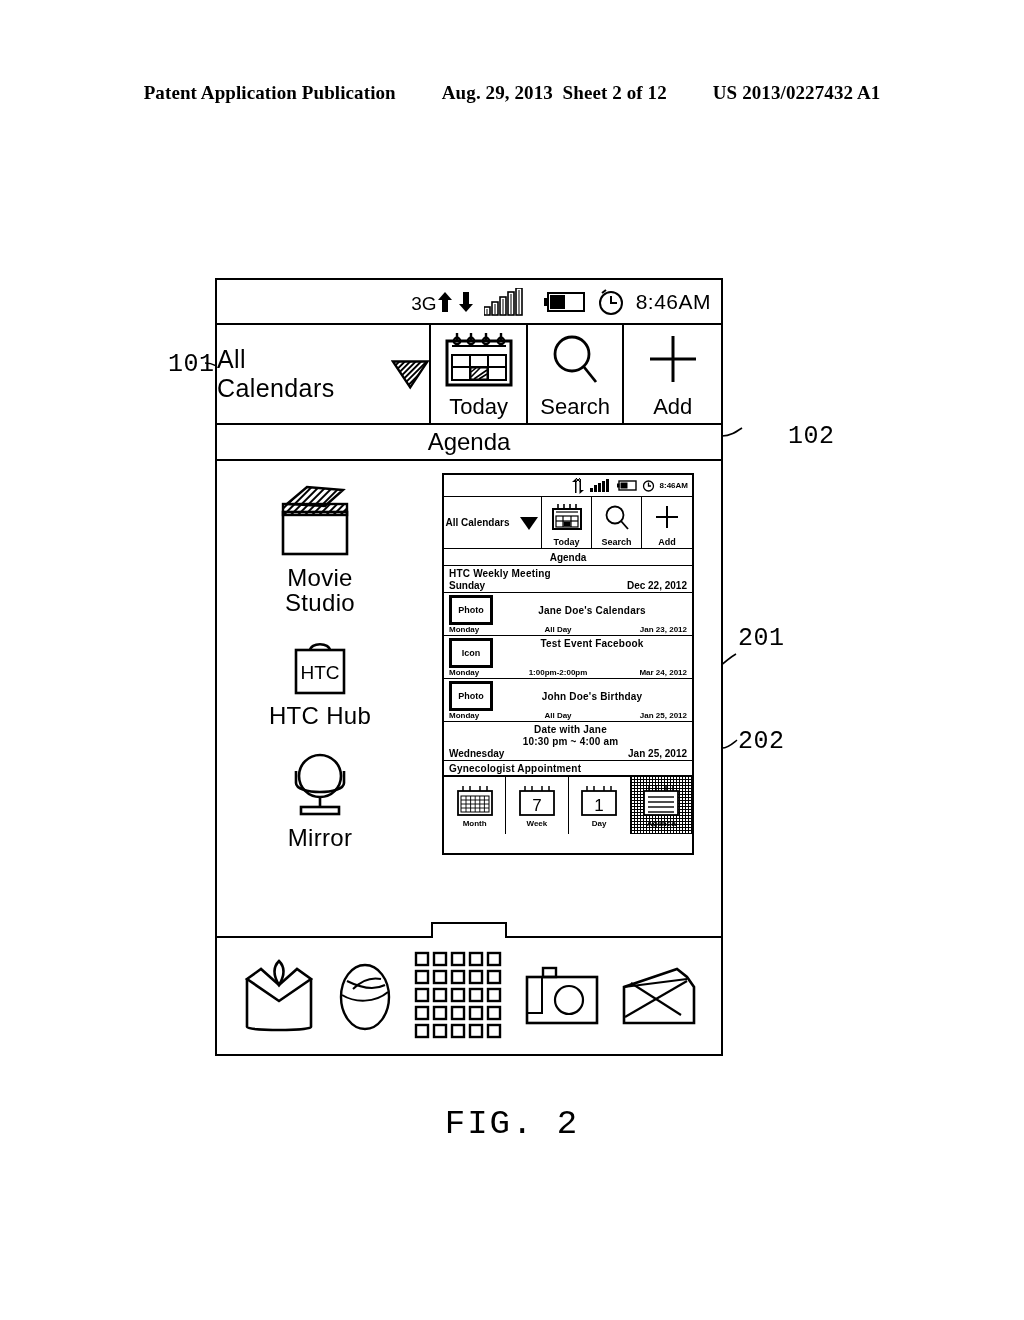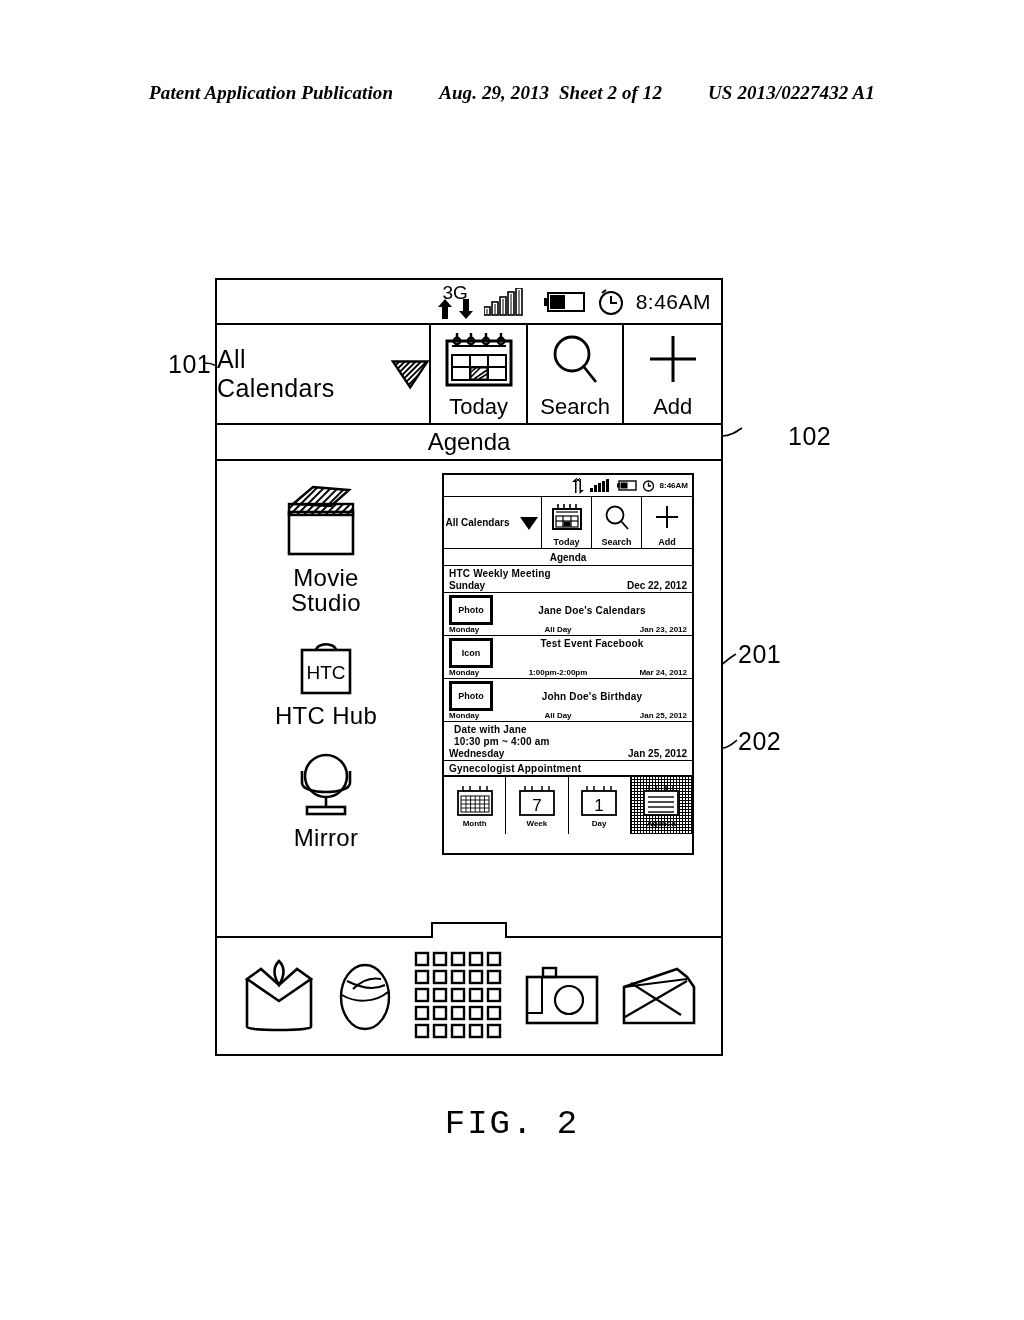--- a/index.html
+++ b/index.html
@@ -5,36 +5,35 @@
   html,body{margin:0;padding:0;}
   body{
     width:1024px;height:1320px;background:#fff;position:relative;
     font-family:"Liberation Sans", sans-serif;color:#000;overflow:hidden;
   }
   .pub-header{
     position:absolute;left:0;top:82px;width:1024px;
     display:flex;justify-content:center;align-items:baseline;
     font-family:"Liberation Serif", serif;font-weight:bold;font-size:19px;
     letter-spacing:.1px;
-    font-style:italic;
   }
   .pub-header .h1{margin-right:46px;}
   .pub-header .h2{margin-right:46px;white-space:pre;}
   .pub-header .h3{}
 
   
   .device{
     position:absolute;left:215px;top:278px;width:508px;height:778px;
     border:2.5px solid #000;background:#fff;box-sizing:border-box;
   }
   .statusbar{
     height:45px;border-bottom:2px solid #000;box-sizing:border-box;
     display:flex;align-items:center;justify-content:flex-end;padding-right:10px;gap:10px;
   }
-  .sb-net{position:relative;display:flex;flex-direction:column;align-items:center;line-height:1;}
+  .sb-net{position:relative;display:flex;flex-direction:row;align-items:center;line-height:1;}
   .sb-net .g3{font-size:19px;font-family:"Liberation Sans",sans-serif;margin-bottom:-4px;}
   .sb-arrows{display:flex;gap:5px;}
   .clocktxt{font-size:21px;font-family:"Liberation Sans",sans-serif;letter-spacing:.5px;}
 
   .toolbar{
     height:100px;display:flex;border-bottom:2px solid #000;box-sizing:border-box;
   }
   .tb-cal{
     flex:1 1 auto;display:flex;align-items:center;justify-content:center;gap:26px;
     border-right:2px solid #000;
@@ -50,21 +49,21 @@
   .tb-icon{flex:1 1 auto;display:flex;align-items:center;justify-content:center;}
 
   .agenda-bar{
     height:36px;border-bottom:2px solid #000;box-sizing:border-box;
     display:flex;align-items:center;justify-content:center;font-size:24px;
   }
 
   .screen{position:relative;height:calc(100% - 45px - 100px - 36px);}
 
   
-  .appcol{position:absolute;left:34px;top:24px;width:150px;}
+  .appcol{position:absolute;left:28px;top:24px;width:150px;}
   .app{display:flex;flex-direction:column;align-items:center;margin-bottom:20px;}
   .app .name{font-size:24px;line-height:1.05;text-align:center;margin-top:6px;letter-spacing:.3px;}
 
   
   .thumb{
     position:absolute;left:225px;top:12px;width:252px;height:382px;
     border:2px solid #000;box-sizing:border-box;background:#fff;
     font-family:"Liberation Sans",sans-serif;
   }
   .t-status{height:22px;border-bottom:1.5px solid #000;display:flex;align-items:center;justify-content:flex-end;gap:5px;padding-right:4px;box-sizing:border-box;}
@@ -87,39 +86,39 @@
   .ev-meta .date{width:72px;text-align:right;}
   .ev .thumbbox{
     width:44px;height:30px;border:3px solid #000;box-sizing:border-box;
     display:flex;align-items:center;justify-content:center;font-size:9px;font-weight:bold;
     flex:0 0 auto;margin-right:4px;
   }
   .ev .metafull{display:flex;align-items:flex-end;font-size:8px;font-weight:bold;width:100%;}
   .ev .metafull .day{width:48px;}
   .ev .metafull .time{flex:1 1 auto;text-align:center;}
   .ev .metafull .date{width:68px;text-align:right;}
-  .ev-2line .ev-title{line-height:1.15;padding-left:5px;}
+  .ev-2line .ev-title{line-height:1.15;padding-left:5px;text-align:center;}
 
   .t-tabs{display:flex;height:58px;border-top:1.5px solid #000;box-sizing:border-box;}
   .t-tab{flex:1 1 0;border-right:1.5px solid #000;box-sizing:border-box;display:flex;flex-direction:column;align-items:center;justify-content:center;padding:2px 0 1px;}
   .t-tab:last-child{border-right:none;}
   .t-tab .cap{font-size:8px;font-weight:bold;margin-top:1px;}
   .t-tab.selected{
     background-image:repeating-linear-gradient(0deg,#000 0 1px,transparent 1px 3px),
                      repeating-linear-gradient(90deg,#000 0 1px,transparent 1px 3px);
     background-color:#fff;
   }
 
   
   .dock-divider{position:absolute;left:0;right:0;bottom:116px;height:2px;background:#000;}
   .dock-tab{position:absolute;left:50%;transform:translateX(-50%);bottom:116px;width:76px;height:16px;border:2px solid #000;border-bottom:none;background:#fff;box-sizing:border-box;}
   .dock{position:absolute;left:0;right:0;bottom:0;height:116px;display:flex;align-items:center;justify-content:space-around;padding:0 14px;box-sizing:border-box;}
 
   
-  .callout{position:absolute;font-size:25px;font-family:Liberation Sans, sans-serif;letter-spacing:.5px;}
+  .callout{position:absolute;font-size:25px;font-family:Liberation Mono, monospace;letter-spacing:.5px;}
   .leader{position:absolute;overflow:visible;}
 
   .figcap{
     position:absolute;left:0;top:1105px;width:1024px;text-align:center;
     font-family:"Liberation Mono","DejaVu Sans Mono",monospace;font-size:34px;letter-spacing:2px;
   }
   svg{display:block;}
 </style>
 </head>
 <body>
@@ -132,21 +131,21 @@
 
 <svg class="leader" style="left:0;top:0;width:1024px;height:1320px;" viewBox="0 0 1024 1320">
   <path d="M205,363 C218,363 222,372 232,378" fill="none" stroke="#000" stroke-width="1.6"></path>
   <path d="M722,436 C730,436 736,432 742,428" fill="none" stroke="#000" stroke-width="1.6"></path>
   <path d="M690,690 C712,676 722,662 736,654" fill="none" stroke="#000" stroke-width="1.6"></path>
   <path d="M722,748 C728,748 732,744 737,740" fill="none" stroke="#000" stroke-width="1.6"></path>
 </svg>
 
 <div class="callout" style="left:168px;top:350px;">101</div>
 <div class="callout" style="left:744px;top:422px;margin-left:44px;">102</div>
-<div class="callout" style="left:738px;top:640px;">201</div>
+<div class="callout" style="left:738px;top:624px;">201</div>
 <div class="callout" style="left:738px;top:727px;">202</div>
 
 <div class="device">
 
   <div class="statusbar">
     <div class="sb-net">
       <span class="g3">3G</span>
       <span class="sb-arrows">
         <svg width="16" height="22" viewBox="0 0 16 22">
           <path d="M8,1 L15,9 L11,9 L11,21 L5,21 L5,9 L1,9 Z" fill="#000"></path>

